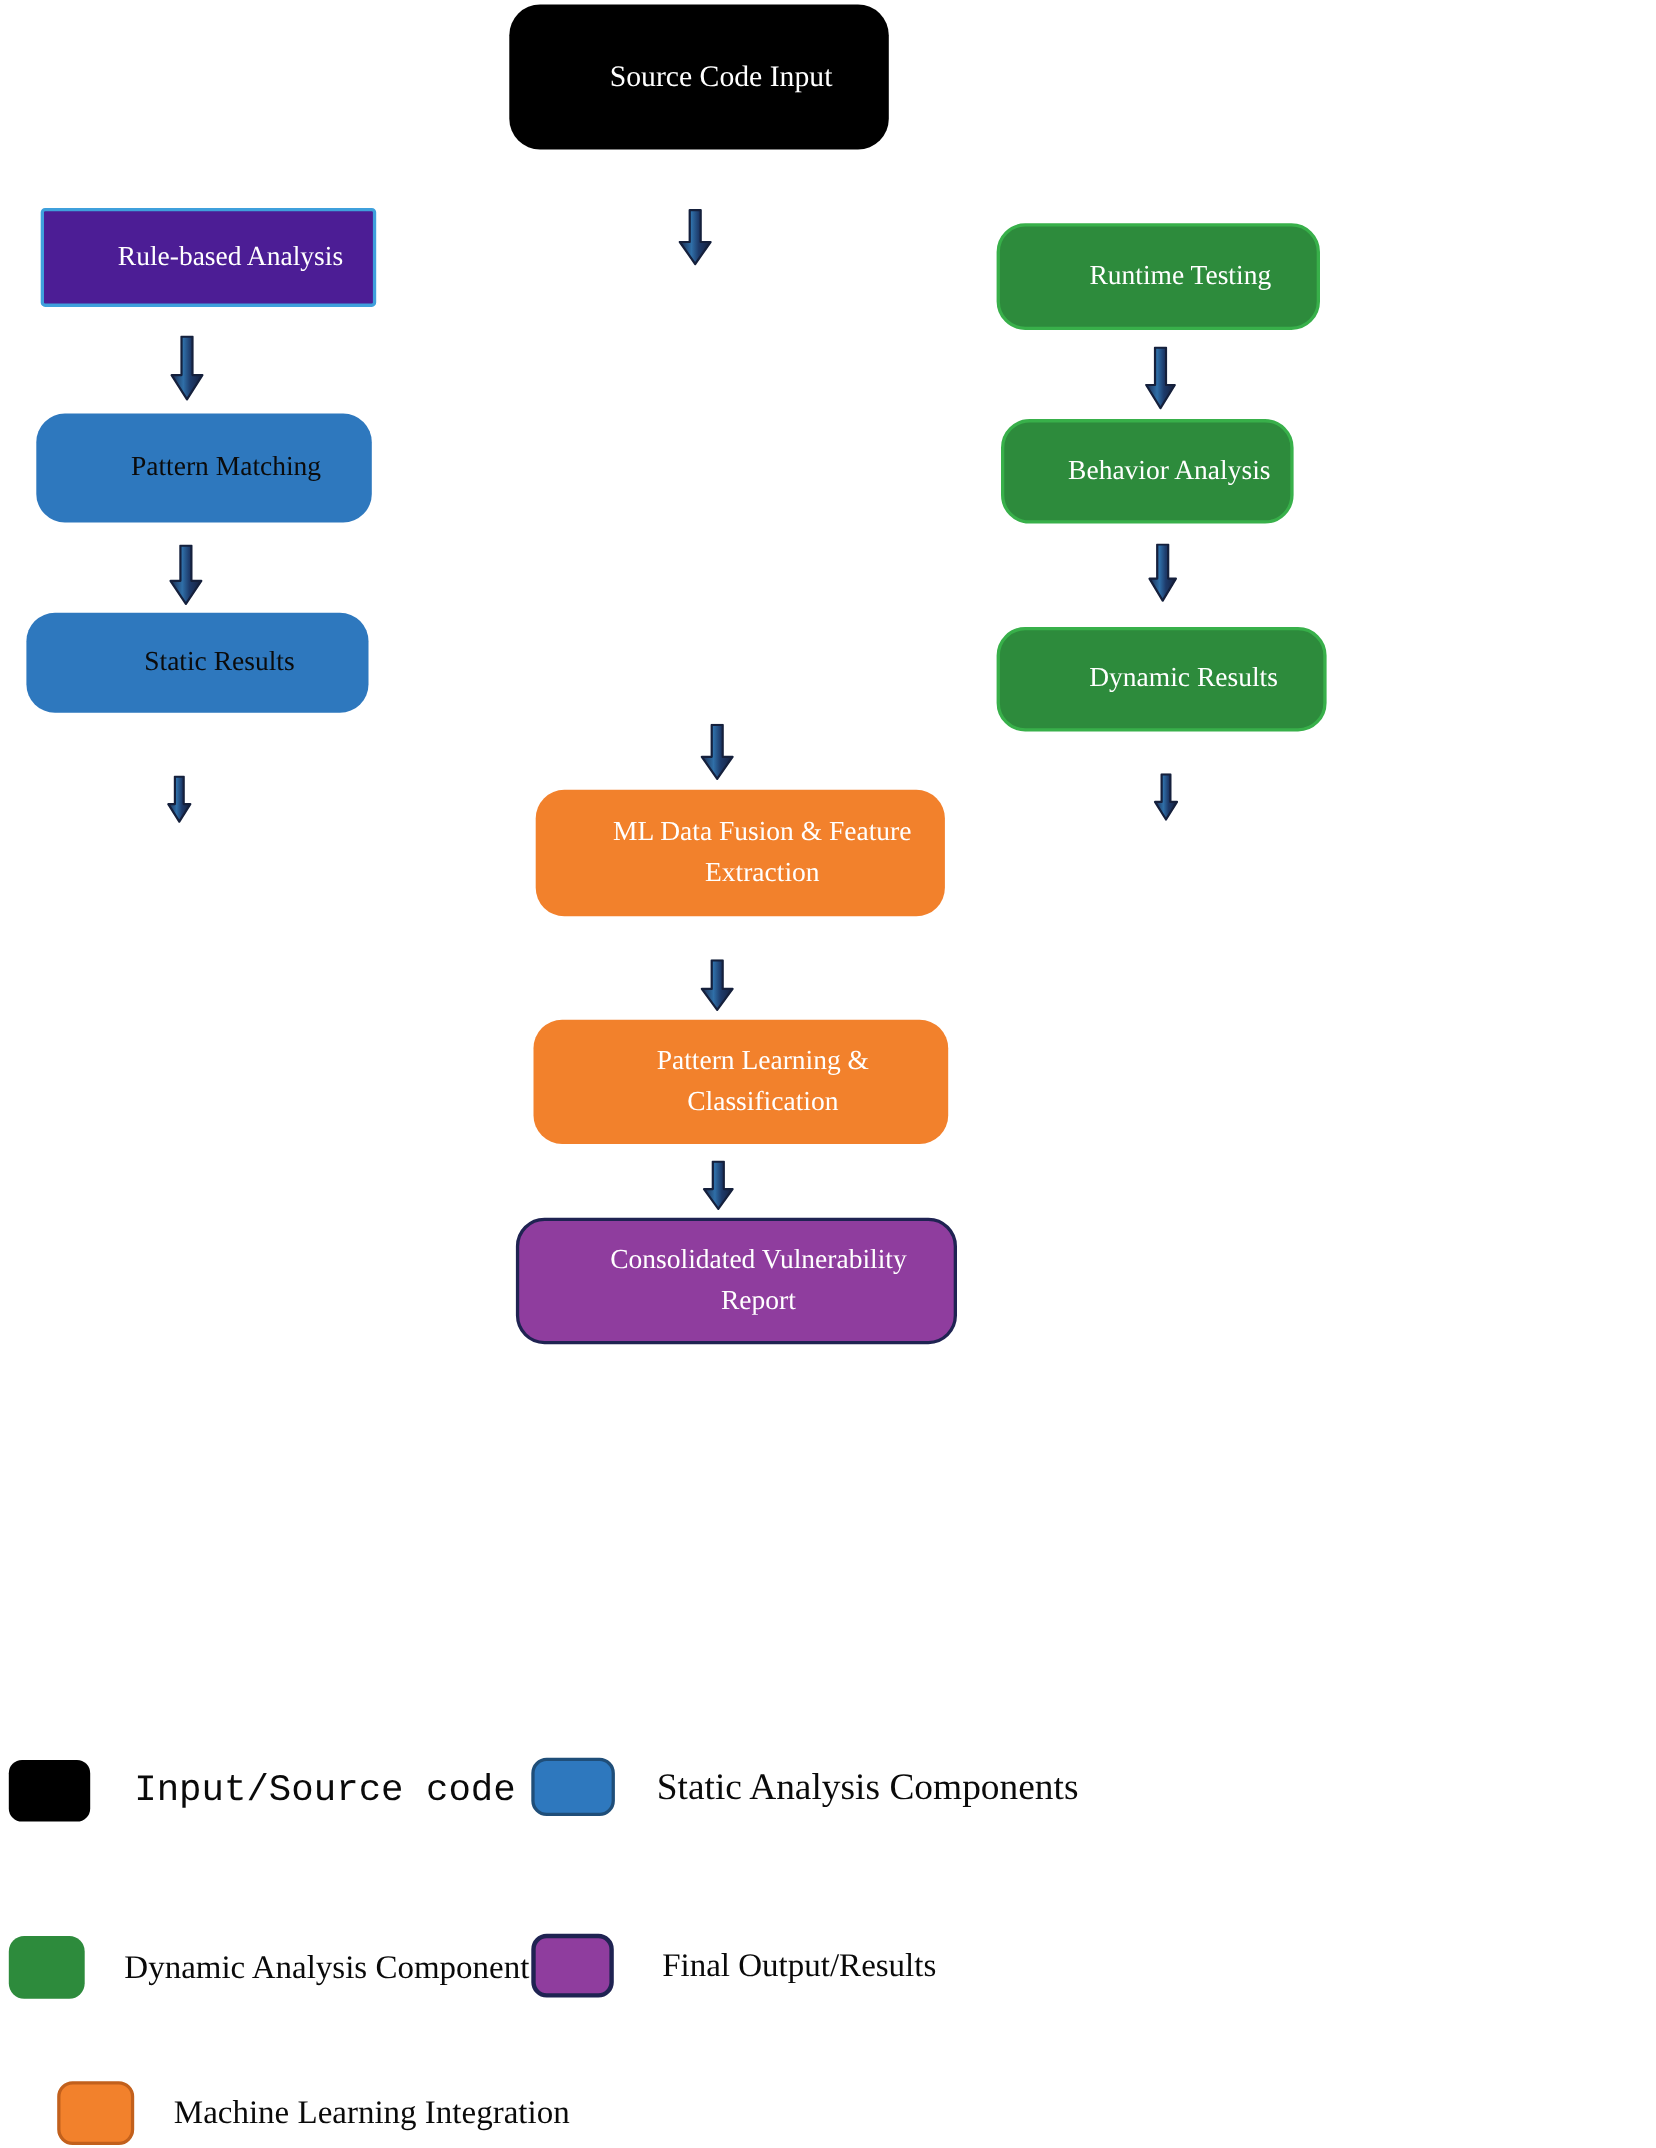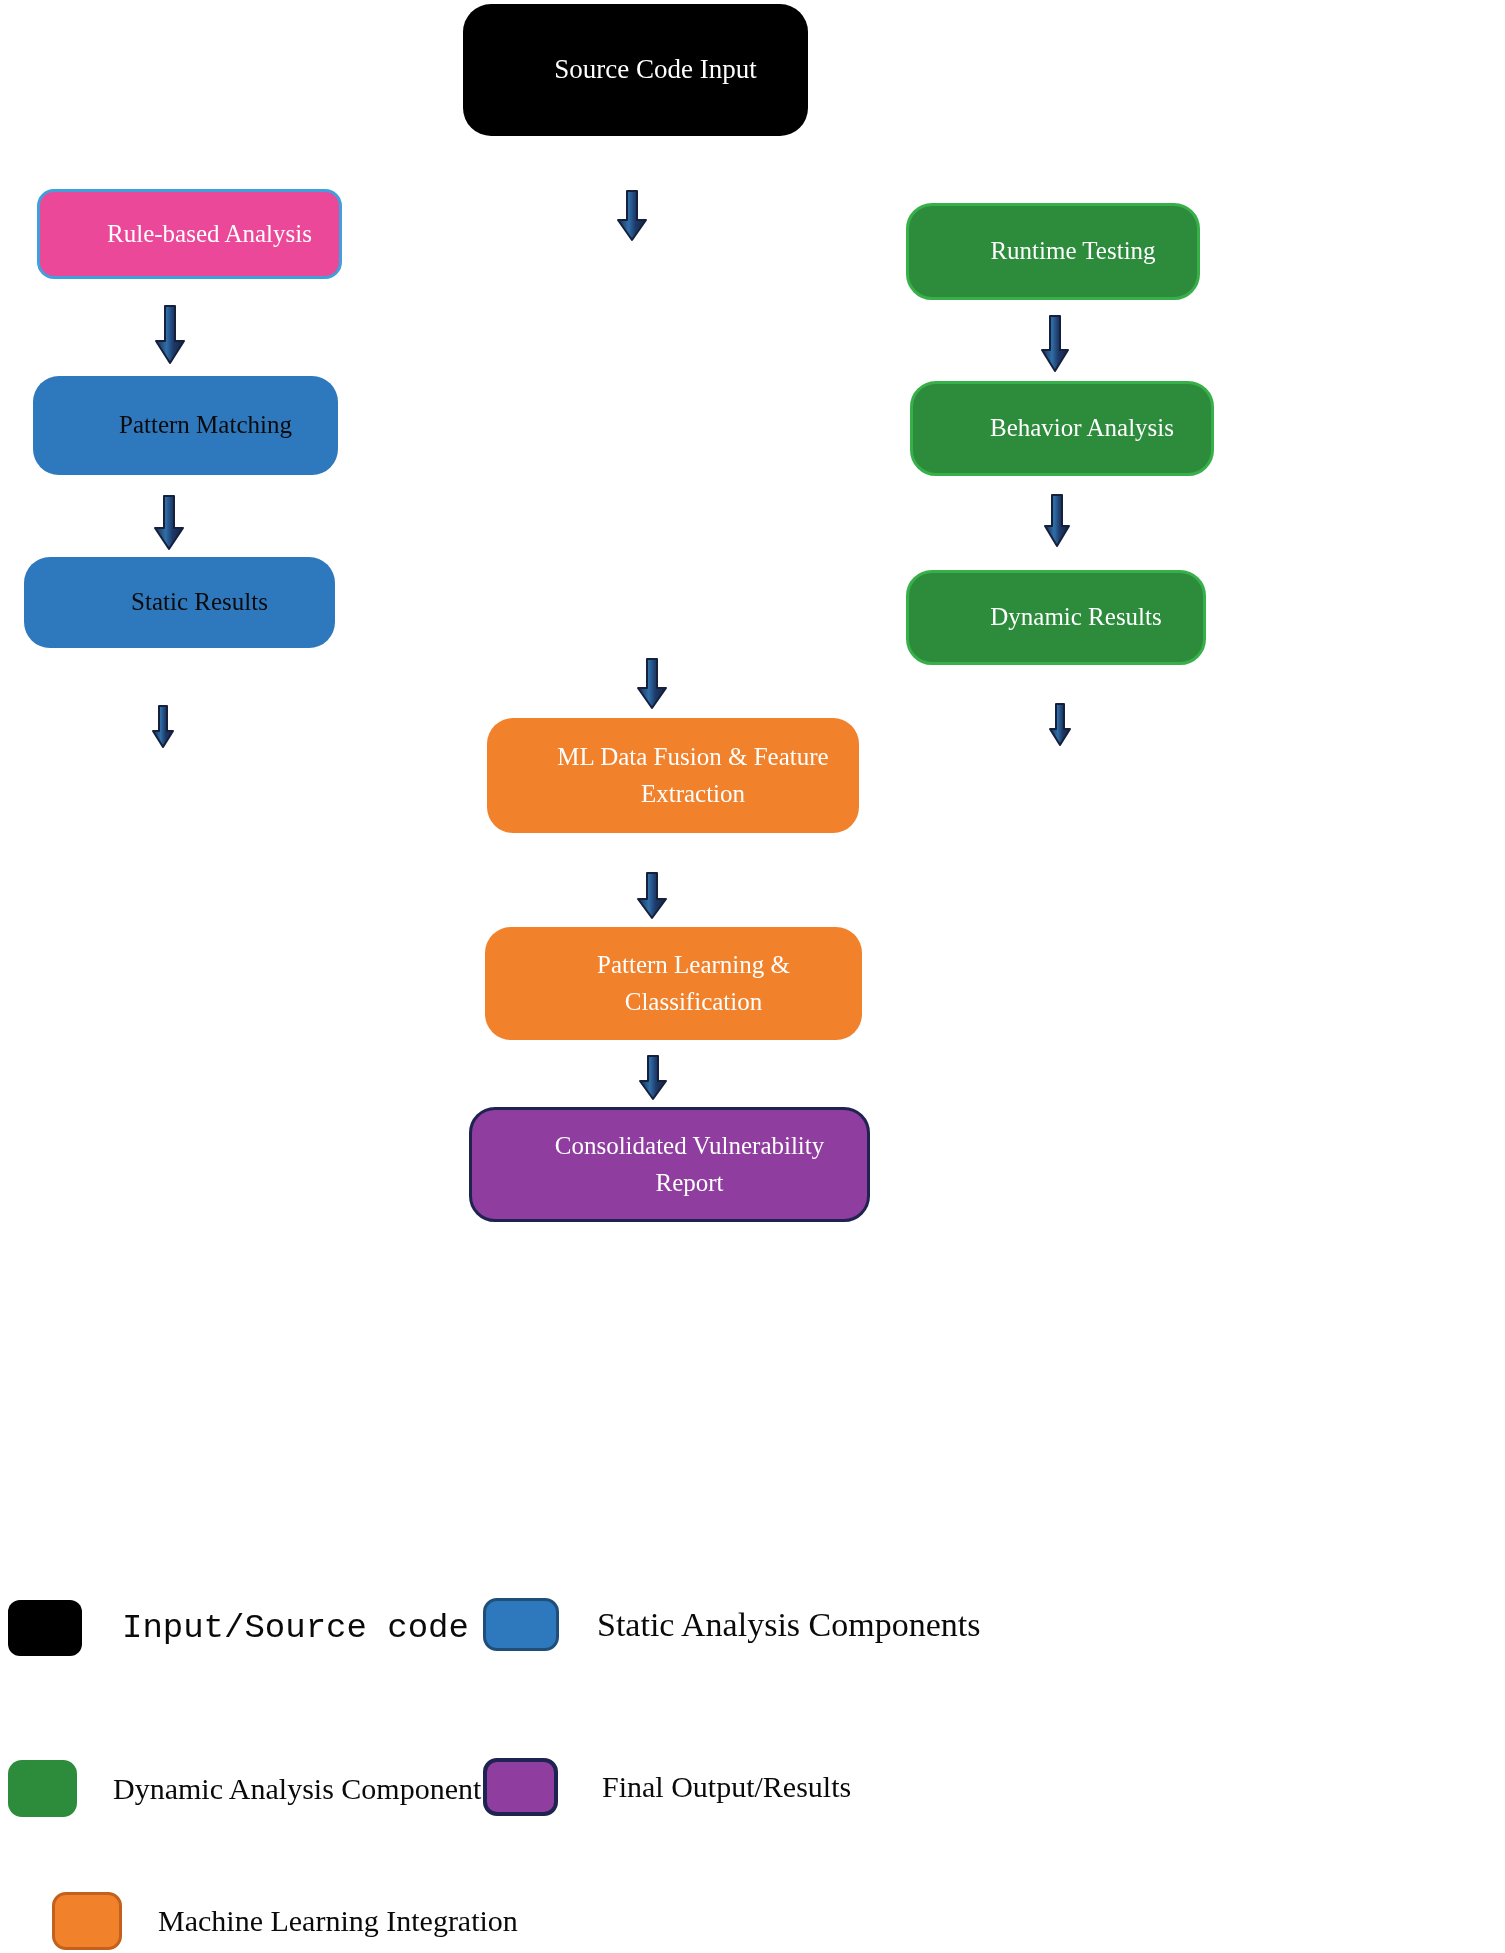--- a/index.html
+++ b/index.html
@@ -42,24 +42,24 @@
     background: #000000;
     color: #ffffff;
     border-radius: 28px;
   }
   .n-blue {
     background: #2E78BE;
     color: #0b0b0b;
     border-radius: 26px;
   }
   .n-blue-alt {
-    background: #ec4899;
+    background: #4c1d95;
     color: #ffffff;
     border: 3px solid #3FA0DC;
-    border-radius: 17px;
+    border-radius: 4px;
   }
   .n-green {
     background: #2D8B3C;
     color: #ffffff;
     border: 3px solid #38B04A;
     border-radius: 26px;
   }
   .n-orange {
     background: #F2812C;
     color: #ffffff;
@@ -116,21 +116,21 @@
   </div>
 
   <div class="node n-blue" style="left:24px; top:557px; width:311px; height:91px; font-size:25px;">
     <span class="label">Static Results</span>
   </div>
 
   <div class="node n-green" style="left:906px; top:203px; width:294px; height:97px; font-size:25px;">
     <span class="label">Runtime Testing</span>
   </div>
 
-  <div class="node n-green" style="left:910px; top:381px; width:304px; height:95px; font-size:25px;">
+  <div class="node n-green" style="left:910px; top:381px; width:266px; height:95px; font-size:25px;">
     <span class="label">Behavior Analysis</span>
   </div>
 
   <div class="node n-green" style="left:906px; top:570px; width:300px; height:95px; font-size:25px;">
     <span class="label">Dynamic Results</span>
   </div>
 
   <div class="node n-orange" style="left:487px; top:718px; width:372px; height:115px; font-size:25px;">
     <span class="label">ML Data Fusion &amp; Feature
 Extraction</span>

